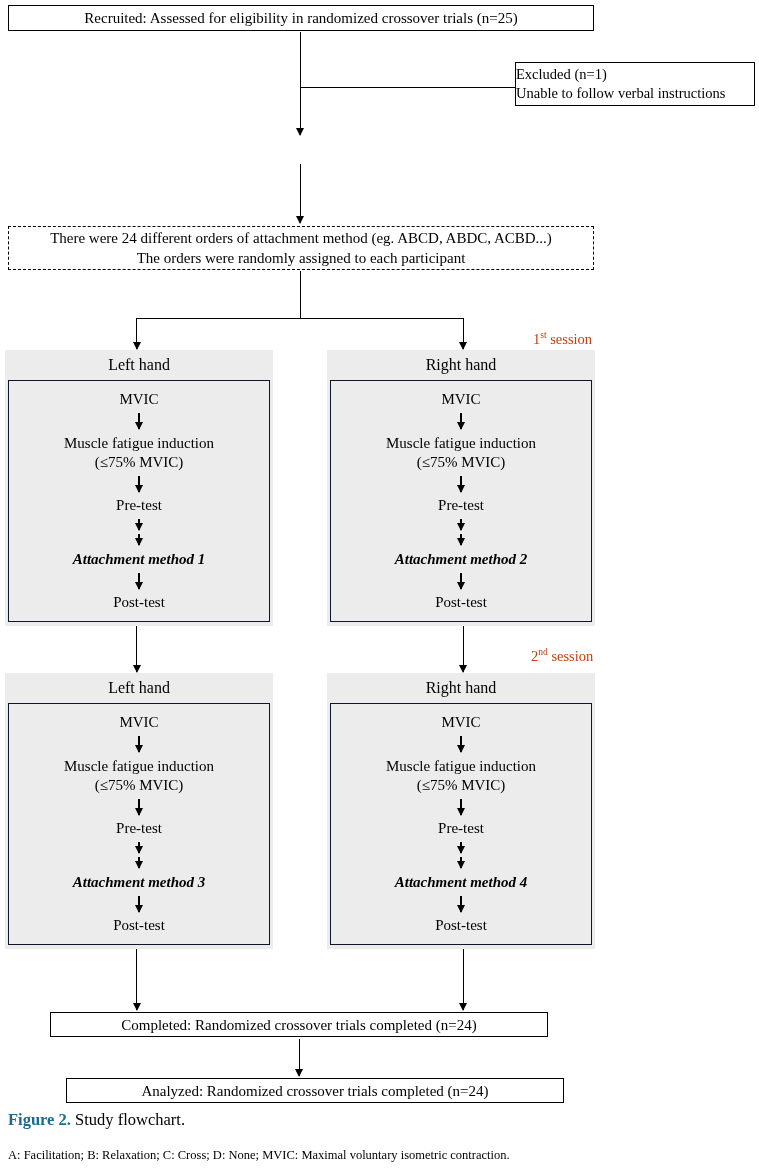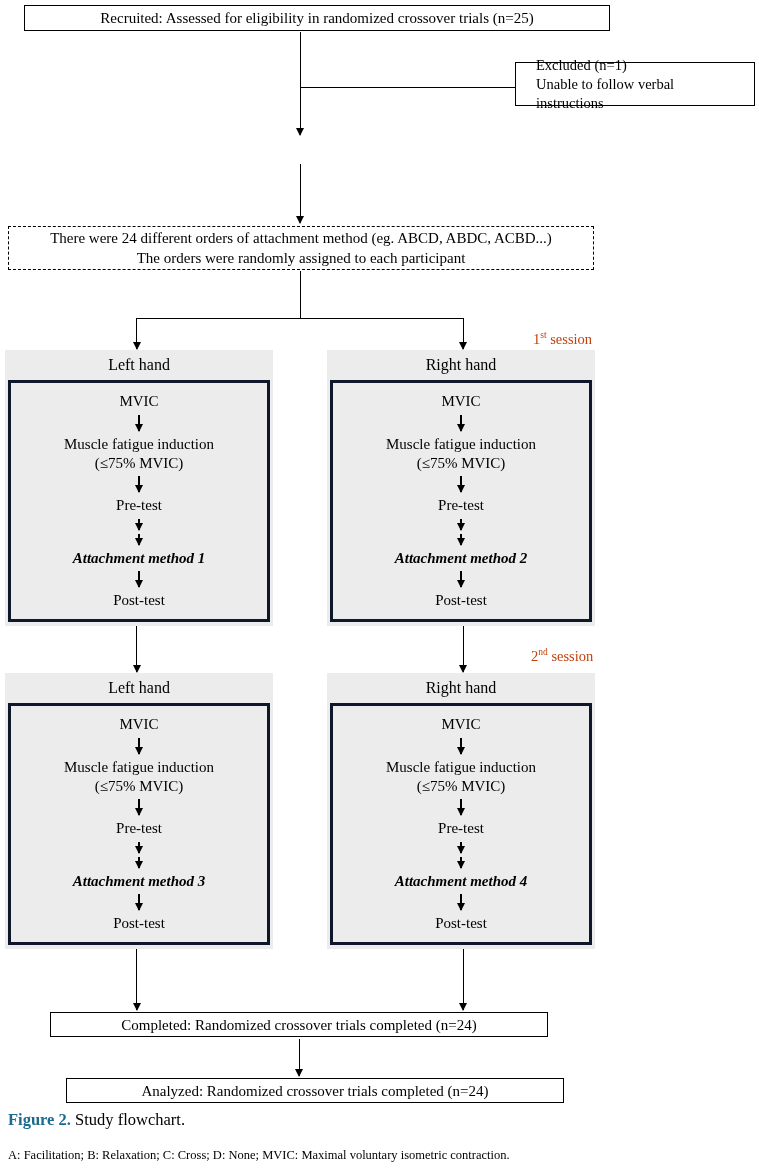--- a/index.html
+++ b/index.html
@@ -10,55 +10,55 @@
     overflow:hidden;
   }
   .box {
     position:absolute; border:1.5px solid #000; background:#fff;
     display:flex; align-items:center; justify-content:center;
     text-align:center; font-size:15px; line-height:20px;
   }
   .box.dashed { border-style:dashed; flex-direction:column; }
   .box.excluded {
     flex-direction:column; align-items:flex-start; justify-content:center;
-    text-align:left; padding:3px 20px; font-size:14.5px; line-height:19px;
+    text-align:left; padding:3px 0; font-size:14.5px; line-height:19px;
   }
   .vline { position:absolute; width:1.2px; background:#000; }
   .varrow { position:absolute; width:1.2px; background:#000; }
   .varrow::after, .step-arrow::after {
     content:""; position:absolute; bottom:-1px; left:50%;
     transform:translateX(-50%); width:0; height:0;
     border-left:4.5px solid transparent; border-right:4.5px solid transparent;
     border-top:8px solid #000;
   }
   .hline { position:absolute; height:1.2px; background:#000; }
   .session-label { position:absolute; font-size:14.5px; color:#c2410c; }
   .session-label sup { font-size:9.5px; }
   .panel { position:absolute; width:268px; height:276px; background:var(--panel-bg,#ececec); }
   .panel-title { text-align:center; padding-top:6px; font-size:16px; height:29px; }
   .panel-inner {
     position:absolute; left:3px; right:3px; top:30px; bottom:4px;
-    border:3px solid #0f172a; display:flex; flex-direction:column;
+    border:1px solid #0f172a; display:flex; flex-direction:column;
     align-items:center; justify-content:space-between; padding:9px 4px;
   }
   .step { font-size:15px; text-align:center; line-height:19px; }
   .step.bold { font-weight:bold;font-style:italic; }
   .step-arrow { width:1.2px; height:16px; background:#000; position:relative; flex:0 0 auto; }
   .double-arrow { display:flex; flex-direction:column; align-items:center; gap:4px; }
   .double-arrow .step-arrow { height:11px; }
   .caption { position:absolute; left:8px; top:1110px; font-size:16.5px; }
   .caption .fig-label { font-weight:bold; color:var(--figure-label-color,#1a6b8e); }
   .footnote { position:absolute; left:8px; top:1148px; font-size:12.5px; }
 </style>
 </head>
 <body>
 
 <div id="figure">
 
-  <div class="box" style="left:8px; top:5px; width:586px; height:26px;margin-left:16px;">
+  <div class="box" style="left:8px; top:5px; width:586px; height:26px;">
     <span>Recruited: Assessed for eligibility in randomized crossover trials (n=25)</span>
   </div>
 
   <div class="varrow" style="left:299.5px; top:32px; height:103px;"></div>
 
   <div class="hline" style="left:300px; top:87px; width:215px;"></div>
 
   <div class="box excluded" style="left:515px; top:62px; width:240px; height:44px;">
     <span>Excluded (n=1)</span>
     <span>Unable to follow verbal instructions</span>

